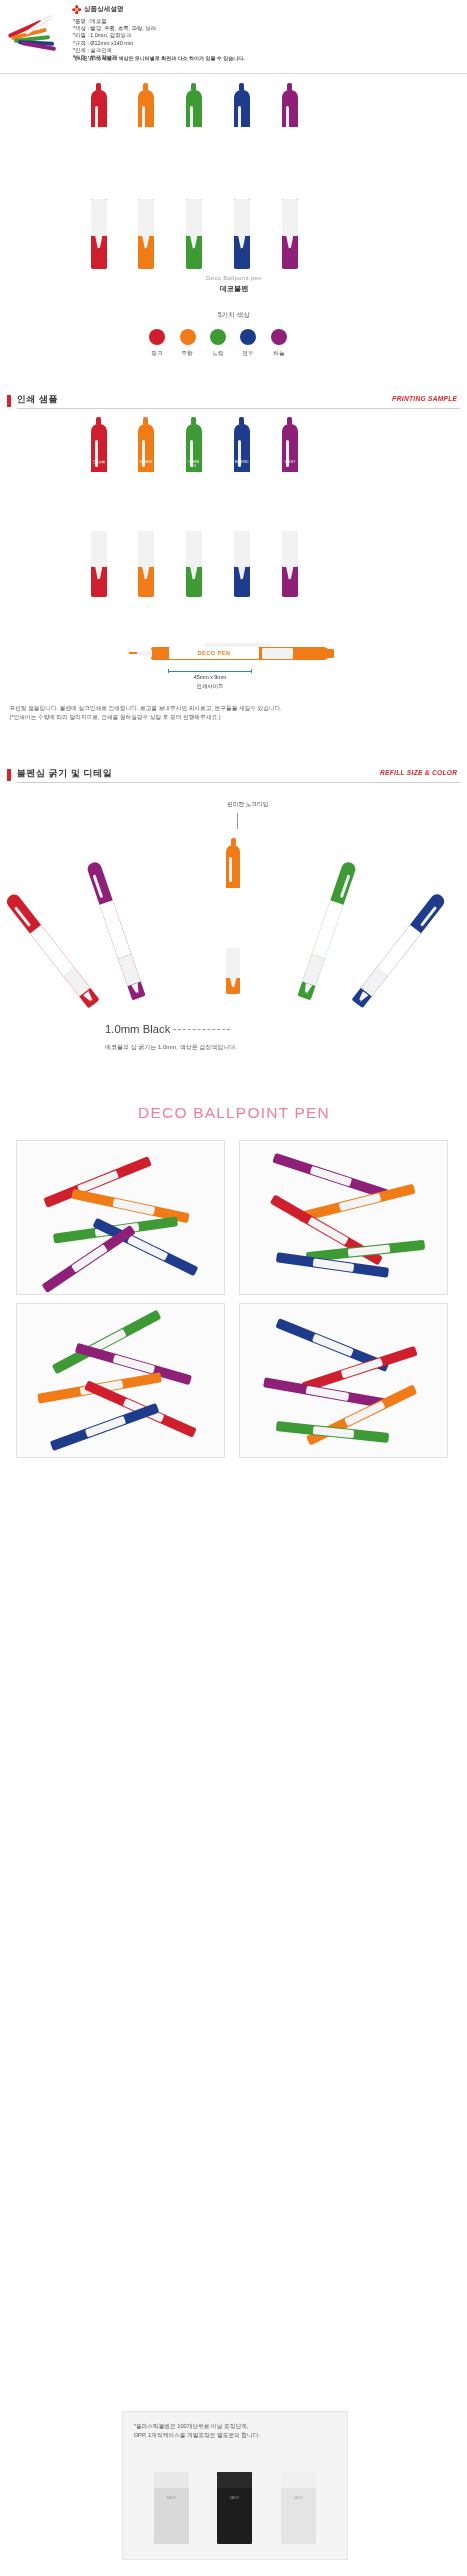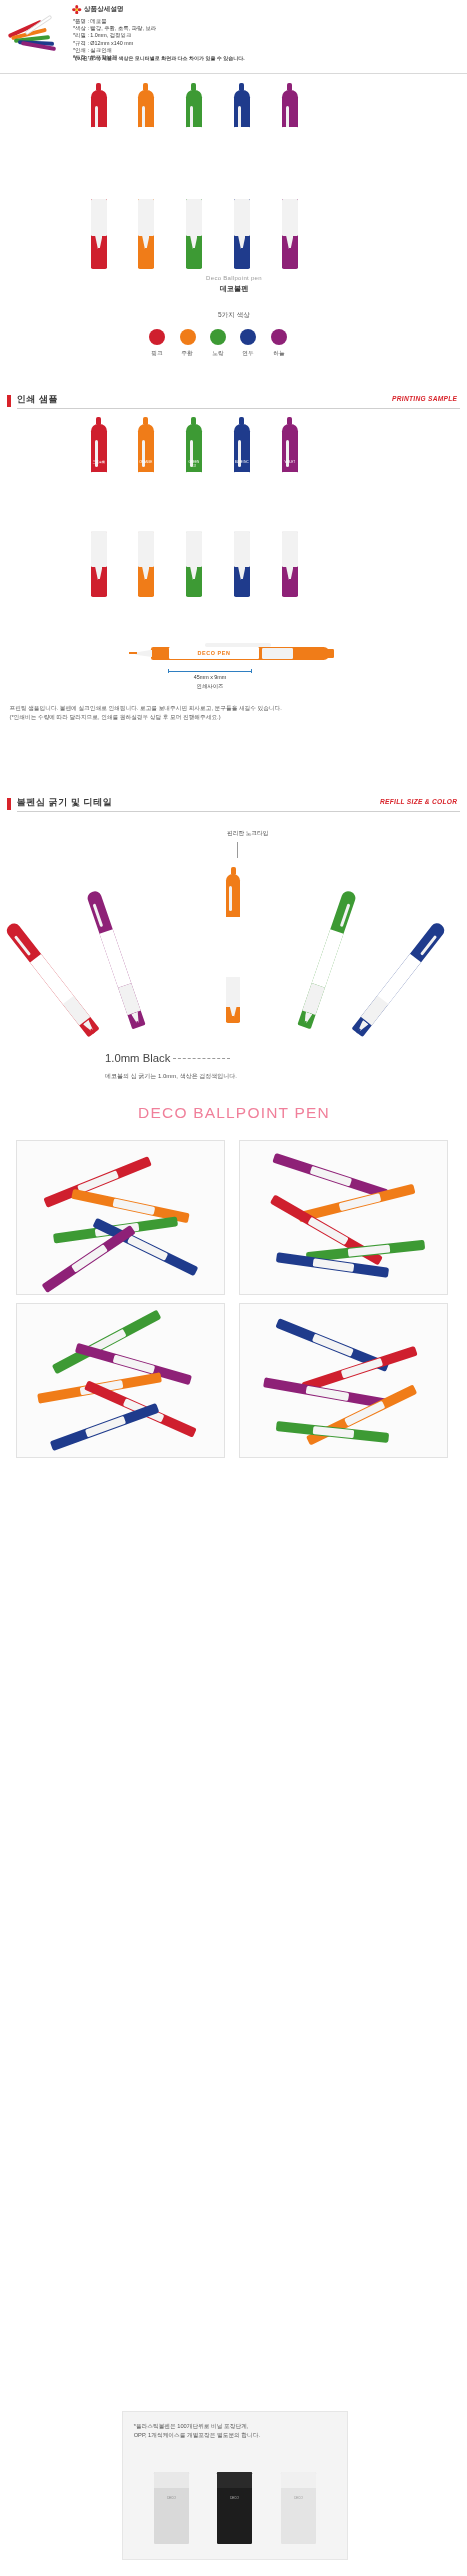--- a/index.html
+++ b/index.html
@@ -316,21 +316,21 @@
     <div class="dim-cap" style="left:168px;top:278px;"></div>
     <div class="dim-line" style="left:168px;top:280px;width:84px;"></div>
     <div class="dim-cap" style="left:251px;top:278px;"></div>
     <div class="dim-text" style="left:180px;top:283px;width:60px;">45mm x 9mm</div>
     <div class="dim-text" style="left:180px;top:292px;width:60px;">인쇄사이즈</div>
 
     <div class="body-copy" style="left:9.5px;top:313px;width:454px;">프린팅 샘플입니다. 볼펜에 실크인쇄로 인쇄됩니다. 로고를 보내주시면 회사로고, 문구들을 새길수 있습니다.</div>
     <div class="body-copy" style="left:9.5px;top:322px;width:454px;">(*인쇄비는 수량에 따라 달라지므로, 인쇄를 원하실경우 상담 후 모더 진행해주세요.)</div>
   </div>
 
-  <div style="position:absolute;left:0;top:794px;width:468px;">
+  <div style="position:absolute;left:0;top:765px;width:468px;">
     <div class="sec-head">
       <div class="bar"></div>
       <div class="title">볼펜심 굵기 및 디테일</div>
       <div class="en">REFILL SIZE &amp; COLOR</div>
       <div class="rule"></div>
     </div>
 
     <div class="annot" style="left:227px;top:36px;">편리한 노크타입</div>
     <div class="leader" style="left:237px;top:48px;width:0.6px;height:15.5px;background:#9a9a9a;"></div>
 

